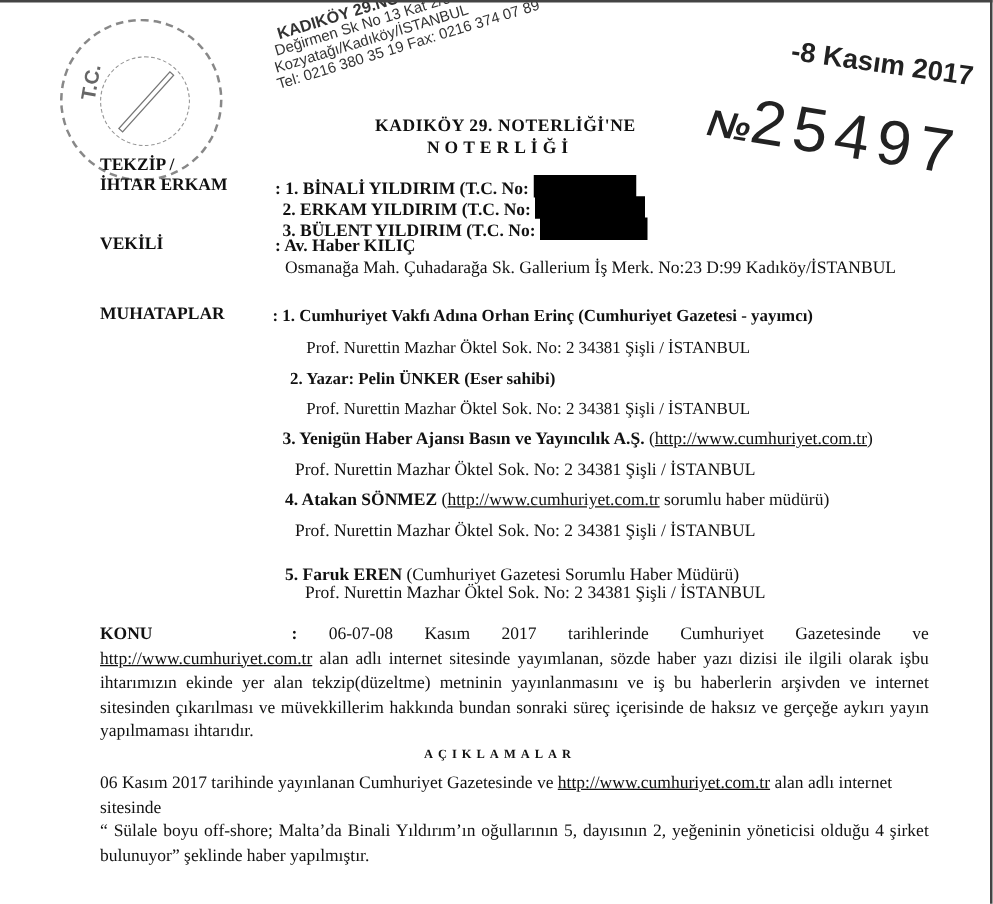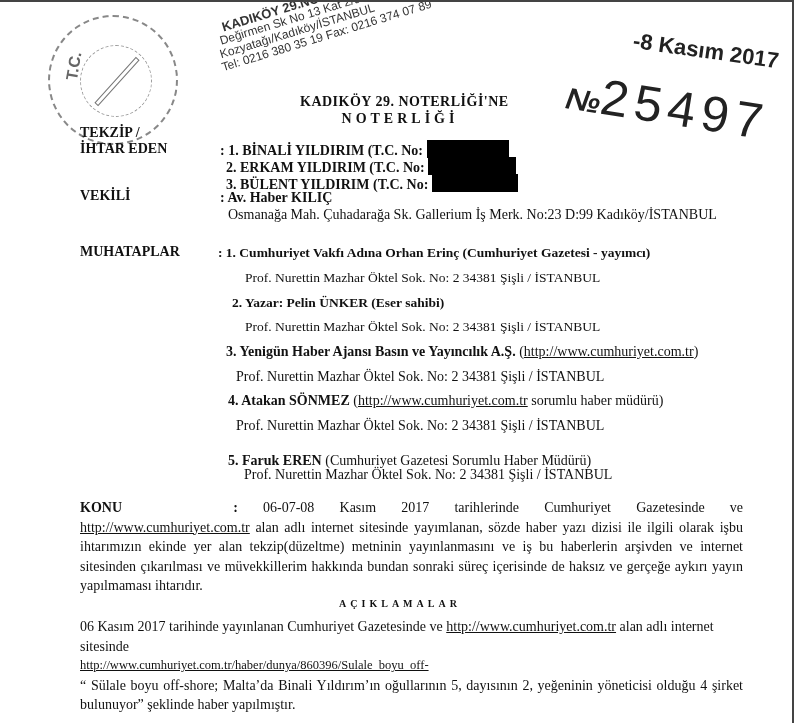--- a/index.html
+++ b/index.html
@@ -85,21 +85,21 @@
 <div class="date-stamp">-8 Kasım 2017</div>
 
 <div class="num-stamp">
   <span class="no">№</span><span class="digits">25497</span>
 </div>
 
 <div class="abs b center fs14" style="left:300px;top:94px;width:200px;letter-spacing:0.5px;">KADIKÖY 29. NOTERLİĞİ'NE</div>
 <div class="abs b center fs14" style="left:300px;top:111px;width:200px;letter-spacing:4px;">NOTERLİĞİ</div>
 
 <div class="abs b fs14" style="left:80px;top:125px;">TEKZİP /</div>
-<div class="abs b fs14" style="left:80px;top:141px;">İHTAR EDEN</div>
+<div class="abs b fs14" style="left:80px;top:141px;">İHTAR ERKAM</div>
 
 <div class="abs b fs14" style="left:220px;top:140px;">
   <span>: 1.</span>
   <span>BİNALİ YILDIRIM (T.C. No:</span>
   <span class="redact" style="width:82px;height:18px;"></span>
 </div>
 <div class="abs b fs14" style="left:226px;top:157px;">
   <span>2.</span>
   <span>ERKAM YILDIRIM (T.C. No:</span>
   <span class="redact" style="width:88px;height:18px;"></span>
@@ -149,15 +149,14 @@
     <span>Gazetesinde</span>
     <span>ve</span>
   </div>
   <div class="justify"><span class="u">http://www.cumhuriyet.com.tr</span><span> alan adlı internet sitesinde yayımlanan, sözde haber yazı dizisi ile ilgili olarak işbu ihtarımızın ekinde yer alan tekzip(düzeltme) metninin yayınlanmasını ve iş bu haberlerin arşivden ve internet sitesinden çıkarılması ve müvekkillerim hakkında bundan sonraki süreç içerisinde de haksız ve gerçeğe aykırı yayın yapılmaması ihtarıdır.</span></div>
 </div>
 
 <div class="abs b center" style="left:300px;top:598px;width:200px;font-size:10px;letter-spacing:4px;">AÇIKLAMALAR</div>
 
 <div class="ack-text">
   <div><span>06 Kasım 2017 tarihinde yayınlanan Cumhuriyet Gazetesinde ve </span><span class="u">http://www.cumhuriyet.com.tr</span><span> alan adlı internet sitesinde</span></div>
-  <div style="font-size:12.5px;"><span class="u">http://www.cumhuriyet.com.tr/haber/dunya/860396/Sulale_boyu_off-</span></div>
   <div class="justify">“ Sülale boyu off-shore; Malta’da Binali Yıldırım’ın oğullarının 5, dayısının 2, yeğeninin yöneticisi olduğu 4 şirket bulunuyor” şeklinde haber yapılmıştır.</div>
 </div>
 
 </body></html>

